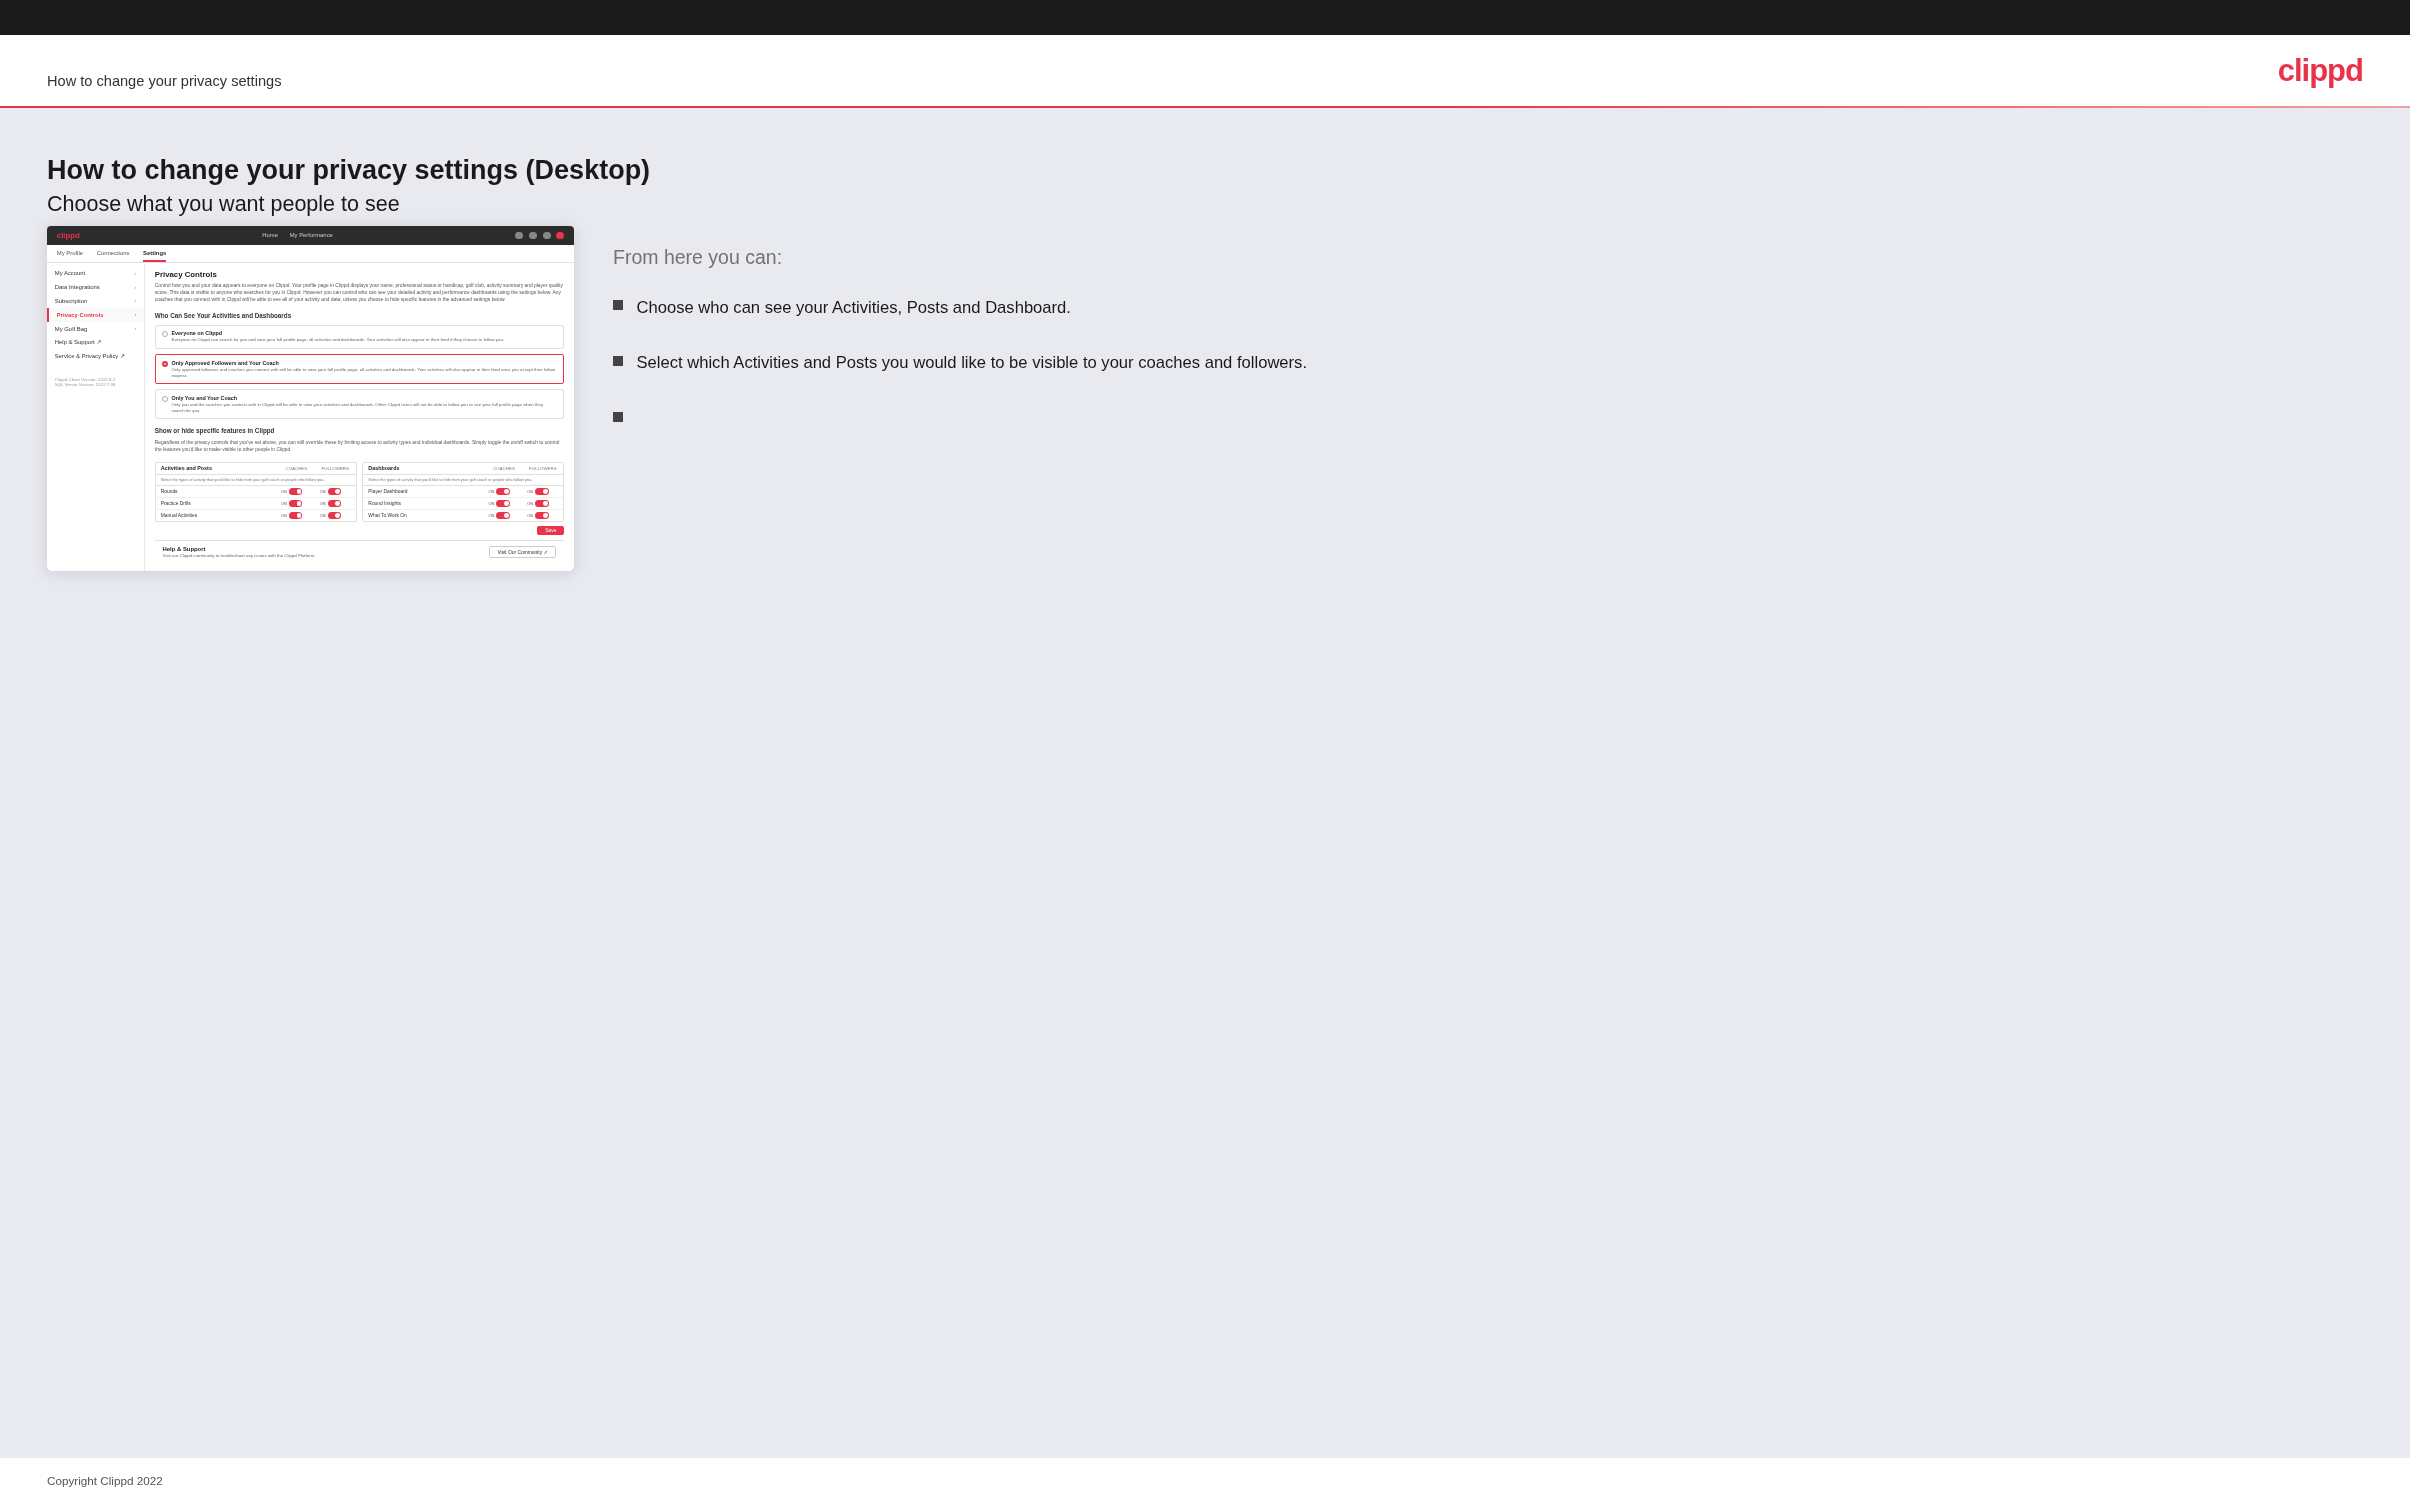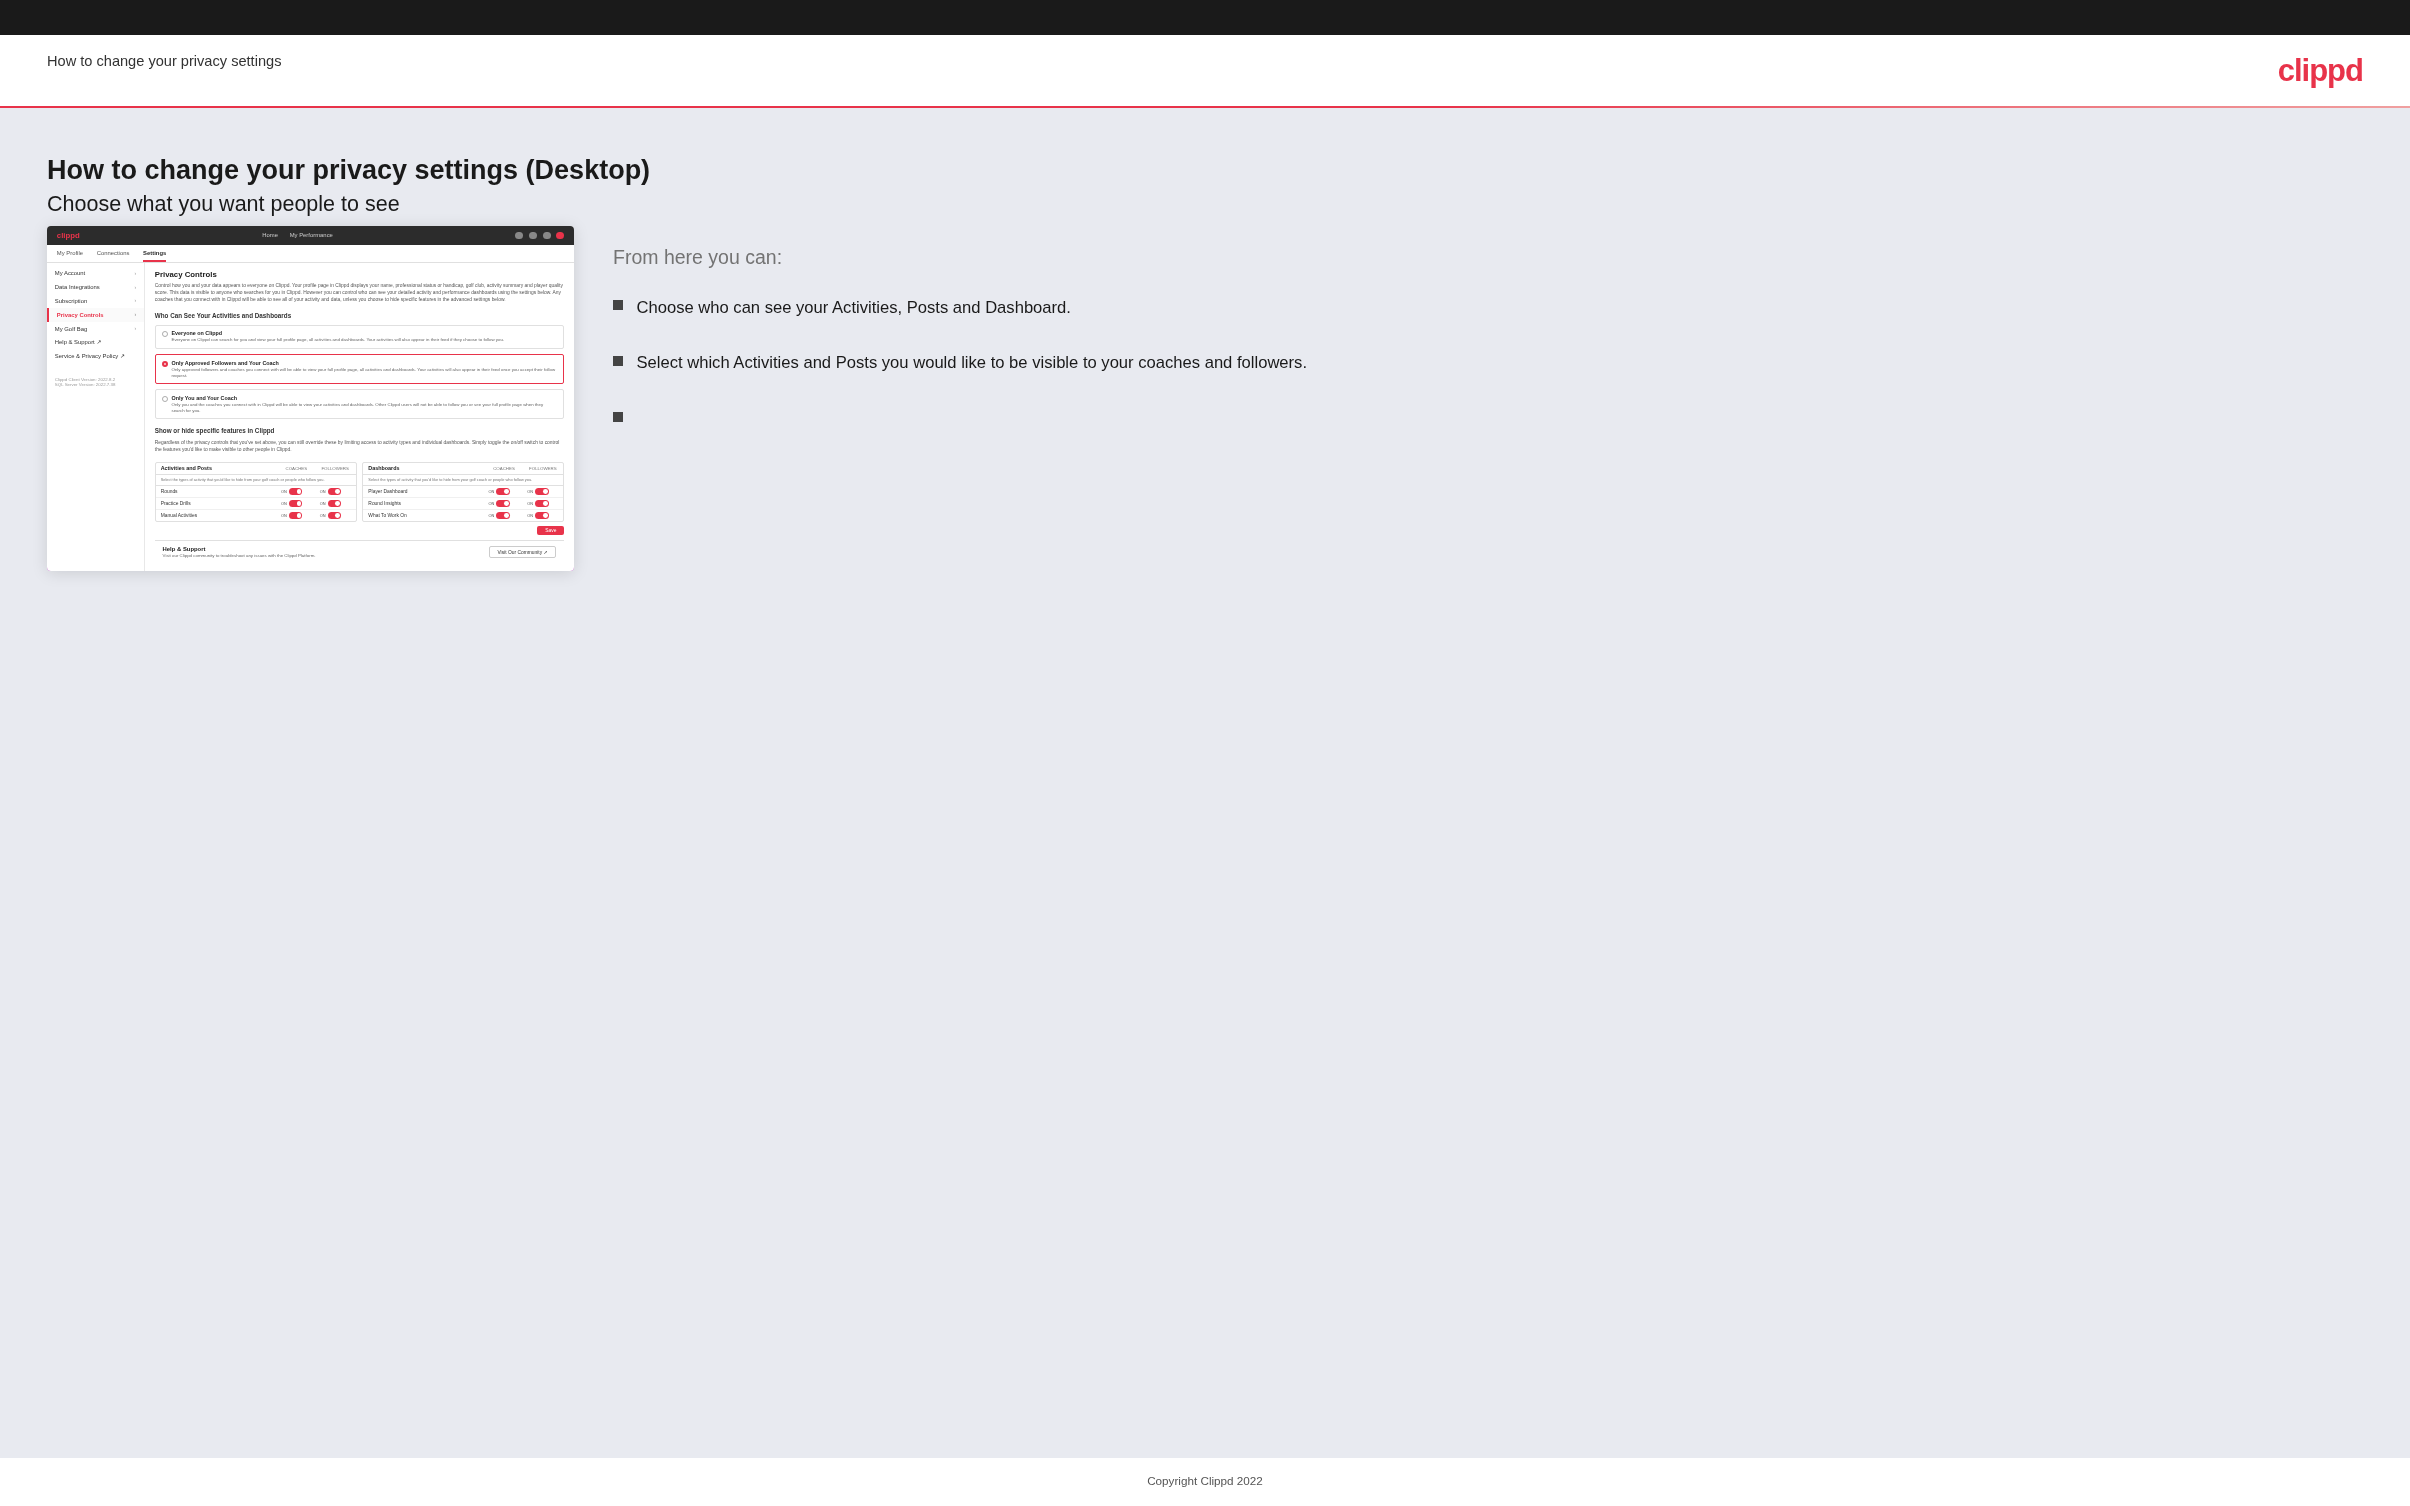--- a/index.html
+++ b/index.html
@@ -13,21 +13,21 @@
     
     .top-bar {
       background: #1a1a1a;
       height: 35px;
       width: 100%;
     }
 
     
     .header {
       display: flex;
-      align-items: flex-start;
+      align-items: flex-end;
       justify-content: space-between;
       padding: 17.6px 47px;
       background: #fff;
     }
     .header-title {
       font-size: 14.6px;
       color: #333;
       font-weight: 400;
     }
     .logo {
@@ -416,21 +416,20 @@
       border-radius: 2px;
       color: #333;
     }
 
     
     .footer {
       padding: 15.6px 47px;
       font-size: 11.7px;
       color: #555;
       background: #fff;
-      text-align: center;
     }
   </style>
 </head>
 <body>
 
 <div class="top-bar"></div>
 
 <div class="header">
   <span class="header-title">How to change your privacy settings</span>
   <span class="logo">clippd</span>

